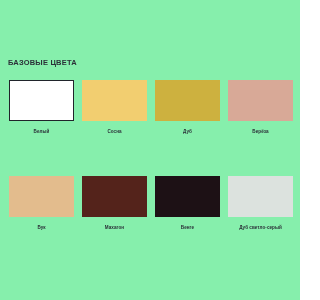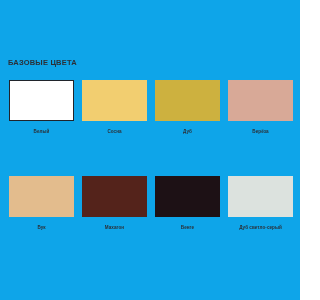--- a/index.html
+++ b/index.html
@@ -65,21 +65,21 @@
     font-weight: bold;
     color: #2b3038;
     text-align: center;
     white-space: nowrap;
     letter-spacing: 0.05px;
   }
 </style>
 </head>
 <body>
 
-<div class="page" style="background: #0ea5e9;">
+<div class="page" style="background: #86efac;">
 
   <div class="title">БАЗОВЫЕ ЦВЕТА</div>
 
   <div class="palette">
 
     <div class="cell">
       <div class="swatch bordered" style="background: rgb(255, 255, 255); border: 1.2px solid rgb(32, 36, 43);"></div>
       <div class="caption">Белый</div>
     </div>
 

